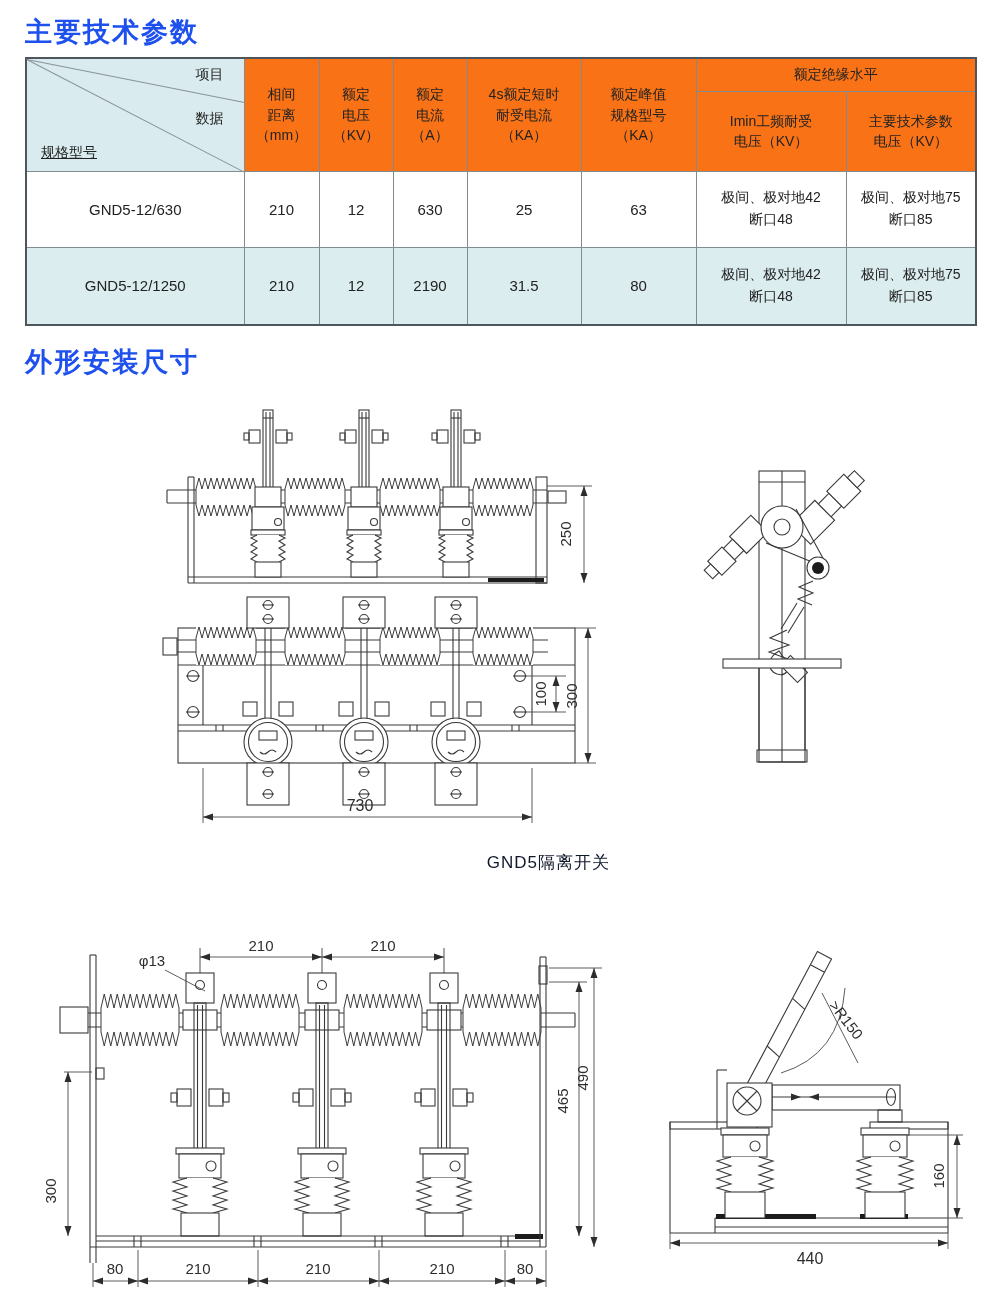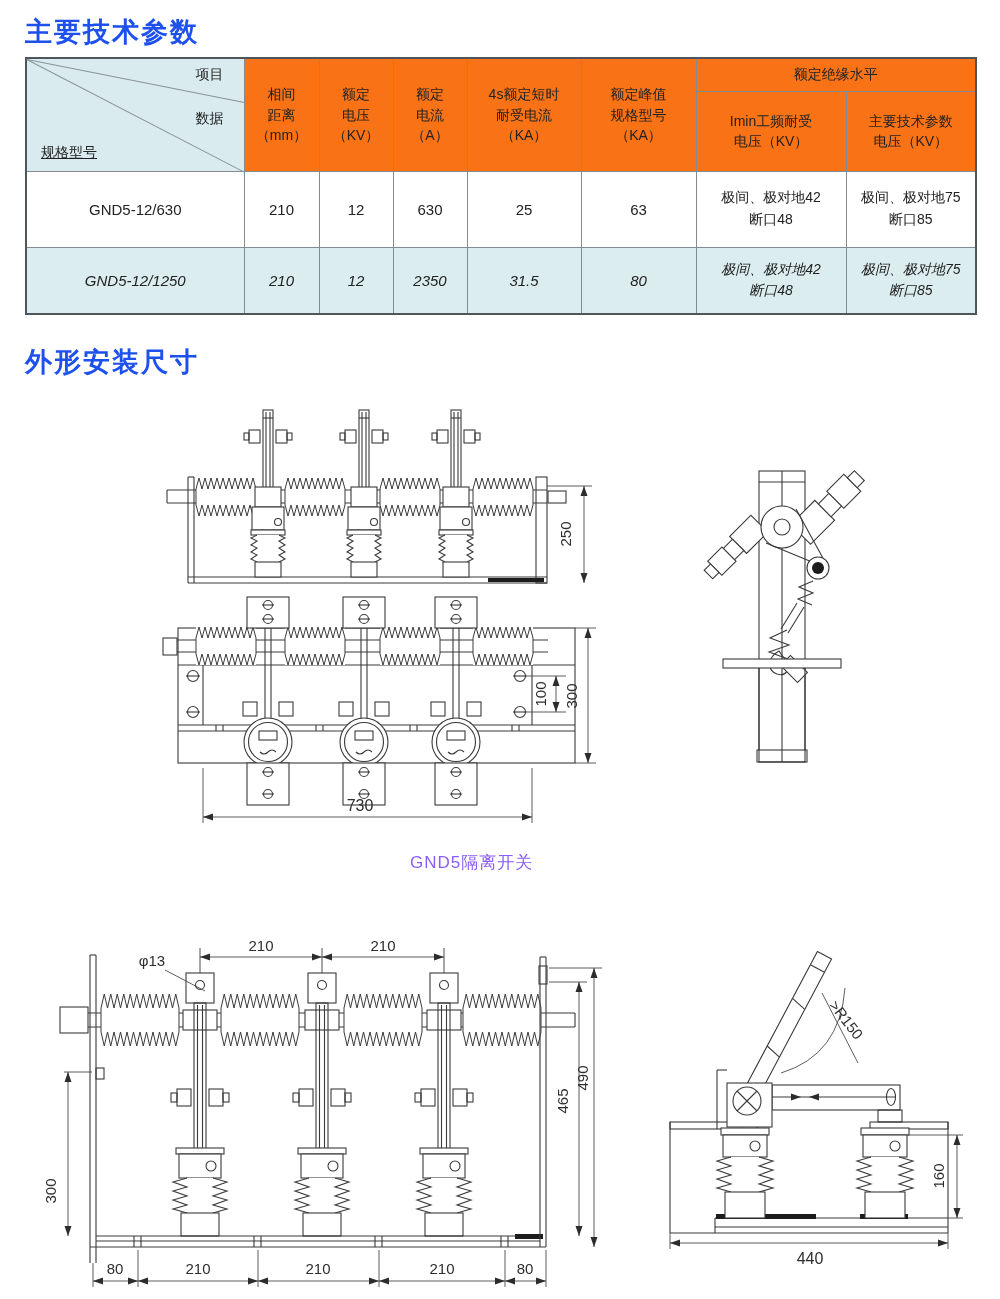--- a/index.html
+++ b/index.html
@@ -7,34 +7,34 @@
   .sec-title{position:absolute;left:25px;margin:0;font-size:27px;font-weight:bold;color:#1e50ee;letter-spacing:2px;}
   #title1{top:14px;}
   #title2{top:344px;}
 
   table.spec{position:absolute;left:25px;top:57px;width:950px;border-collapse:collapse;table-layout:fixed;
              border:2px solid #4d565c;font-size:14px;color:#222;}
   table.spec td{border:1px solid #828c90;vertical-align:middle;text-align:center;padding:0;}
   tr.r-group{height:33px;padding-left:20px;}
   tr.r-sub{height:80px;}
   tr.r-d1{height:76px;}
-  tr.r-d2{height:67px;font-style:italic;}
+  tr.r-d2{height:78px;}
   td.hd{background:#f97316;}
   tr.r-d2 td{background:#dcedf0;}
   .pre{white-space:pre-line;line-height:1.45;margin-top:16px;}
   td.corner{position:relative;background:#d9ebee;}
   .diag-line{position:absolute;left:0;top:0;height:1px;background:#8a9398;transform-origin:0 0;}
   .c-top{position:absolute;top:7px;right:20px;}
   .c-mid{position:absolute;top:51px;right:20px;}
   .c-bot{position:absolute;bottom:9px;left:14px;text-decoration:underline;}
   td.ins-h{text-align:left;padding-left:18px;}
   td.ins{text-align:left;padding-left:13px;line-height:1.55;}
   td.model,td.num{font-size:15px;}
 
-  .caption{position:absolute;left:410px;top:851px;width:200px;text-align:left;font-size:17px;color:#8b5cf6;letter-spacing:1px;}
+  .caption{position:absolute;left:410px;top:851px;width:200px;text-align:right;font-size:17px;color:#0f172a;letter-spacing:1px;}
 
   svg.draw{position:absolute;left:0;top:395px;}
   .ln{stroke:#3a3a3a;stroke-width:1.1;fill:none;}
   .fw{stroke:#3a3a3a;stroke-width:1.1;fill:#ffffff;}
   .dim{stroke:#4a4a4a;stroke-width:0.9;fill:none;}
   .arr{fill:#2c2c2c;stroke:none;}
   .blk{fill:#1c1c1c;stroke:none;}
   text.dl{font-family:"Liberation Sans",sans-serif;font-size:15px;fill:#2e2e2e;stroke:none;}
 </style>
 </head>
@@ -94,21 +94,21 @@
     <td class="num">63</td>
     <td class="ins pre">极间、极对地42
 断口48</td>
     <td class="ins pre">极间、极对地75
 断口85</td>
   </tr>
   <tr class="r-d2">
     <td class="model">GND5-12/1250</td>
     <td class="num">210</td>
     <td class="num">12</td>
-    <td class="num">2350</td>
+    <td class="num">2190</td>
     <td class="num">31.5</td>
     <td class="num">80</td>
     <td class="ins pre">极间、极对地42
 断口48</td>
     <td class="ins pre">极间、极对地75
 断口85</td>
   </tr>
 </tbody>
   </table>
 

